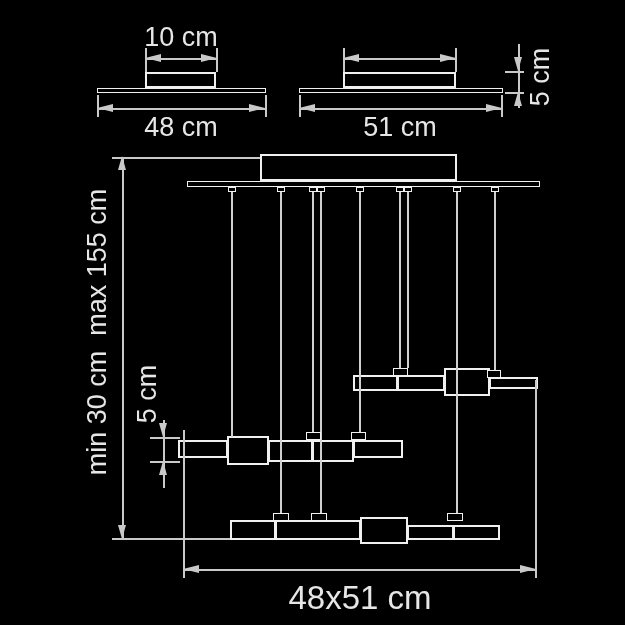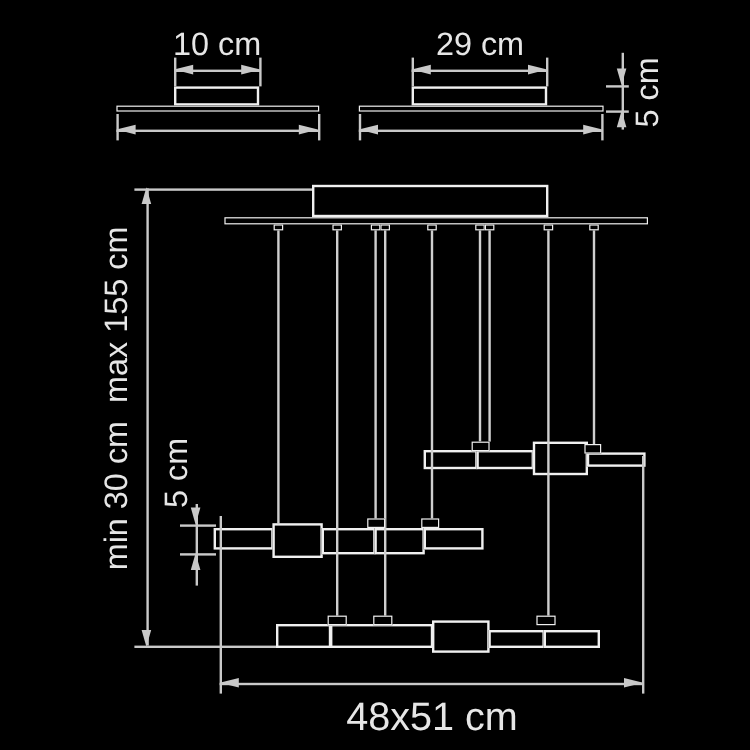--- a/index.html
+++ b/index.html
@@ -45,36 +45,37 @@
   <div class="hline" style="left:145px;top:58px;width:72px;"></div>
   <div class="arr l-tip" style="left:145px;top:54px;"></div>
   <div class="arr r-tip" style="left:201px;top:54px;"></div>
   <div class="dim-label" style="left:181px;top:37px;">10 cm</div>
 
   <div class="vline" style="left:97px;top:95px;height:22px;"></div>
   <div class="vline" style="left:265px;top:95px;height:22px;"></div>
   <div class="hline" style="left:97px;top:108px;width:168px;"></div>
   <div class="arr l-tip" style="left:97px;top:104px;"></div>
   <div class="arr r-tip" style="left:249px;top:104px;"></div>
+  <div class="dim-label" style="left:181px;top:127px;">48 cm</div>
 
   <div class="rect" style="left:343px;top:72px;width:113px;height:16px;"></div>
   <div class="plate" style="left:299px;top:88px;width:204px;height:5px;"></div>
 
   <div class="vline" style="left:343px;top:48px;height:24px;"></div>
   <div class="vline" style="left:455px;top:48px;height:24px;"></div>
   <div class="hline" style="left:343px;top:58px;width:113px;"></div>
   <div class="arr l-tip" style="left:343px;top:54px;"></div>
   <div class="arr r-tip" style="left:440px;top:54px;"></div>
-  <div class="dim-label" style="left:400px;top:37px;">29 cm</div>
 
   <div class="vline" style="left:299px;top:95px;height:22px;"></div>
   <div class="vline" style="left:501px;top:95px;height:22px;"></div>
   <div class="hline" style="left:299px;top:108px;width:203px;"></div>
   <div class="arr l-tip" style="left:299px;top:104px;"></div>
   <div class="arr r-tip" style="left:486px;top:104px;"></div>
+  <div class="dim-label" style="left:400px;top:127px;">51 cm</div>
 
   <div class="hline" style="left:505px;top:71px;width:19px;"></div>
   <div class="hline" style="left:505px;top:92px;width:19px;"></div>
   <div class="vline" style="left:518px;top:44px;height:64px;"></div>
   <div class="arr d-tip" style="left:514px;top:57px;"></div>
   <div class="arr u-tip" style="left:514px;top:92px;"></div>
   <div class="dim-label rot" style="left:540px;top:77px;">5 cm</div>
 
   <div class="rect" style="left:260px;top:154px;width:197px;height:27px;"></div>
   <div class="plate" style="left:187px;top:181px;width:353px;height:6px;"></div>

